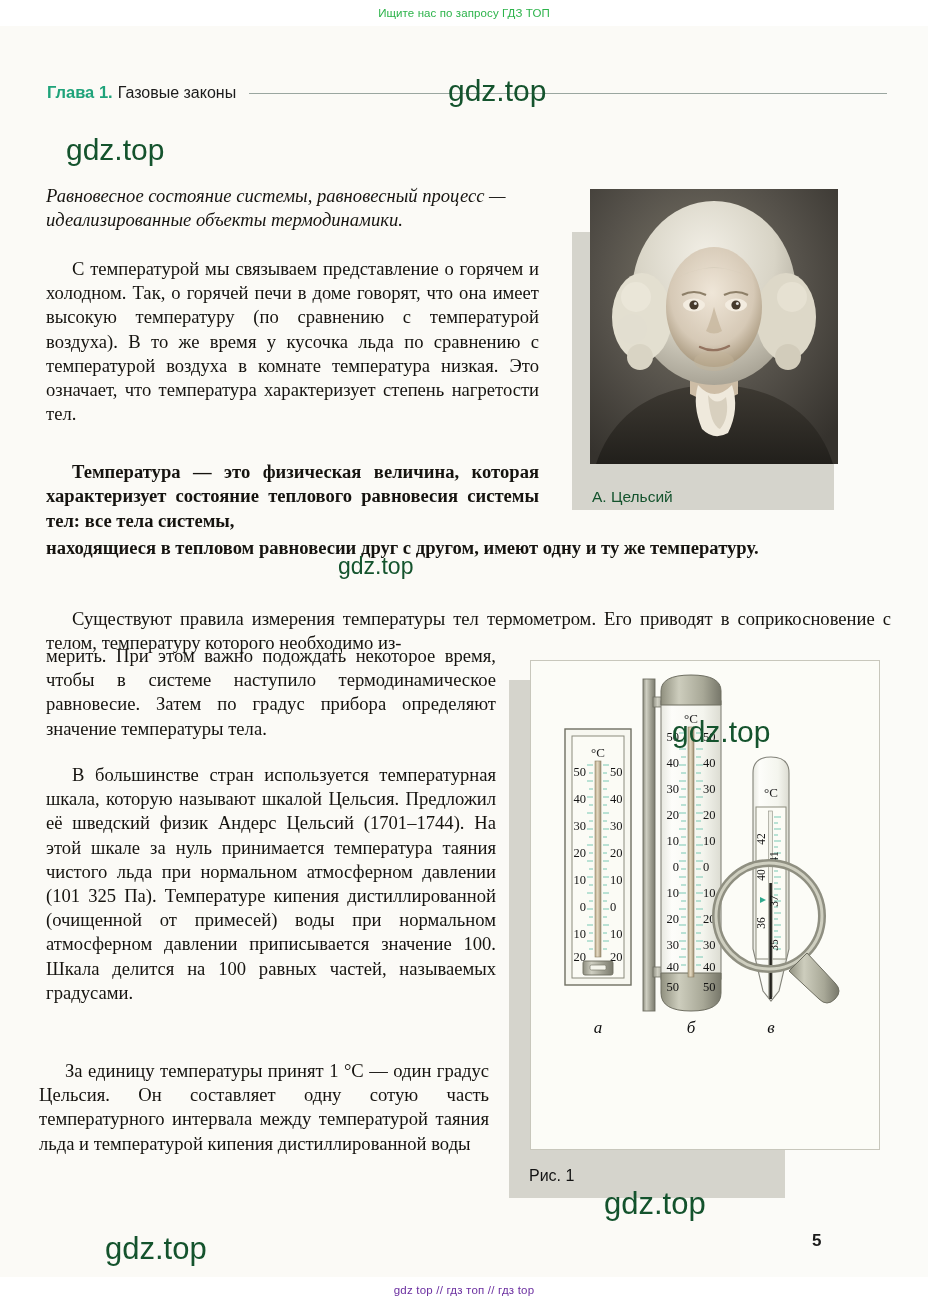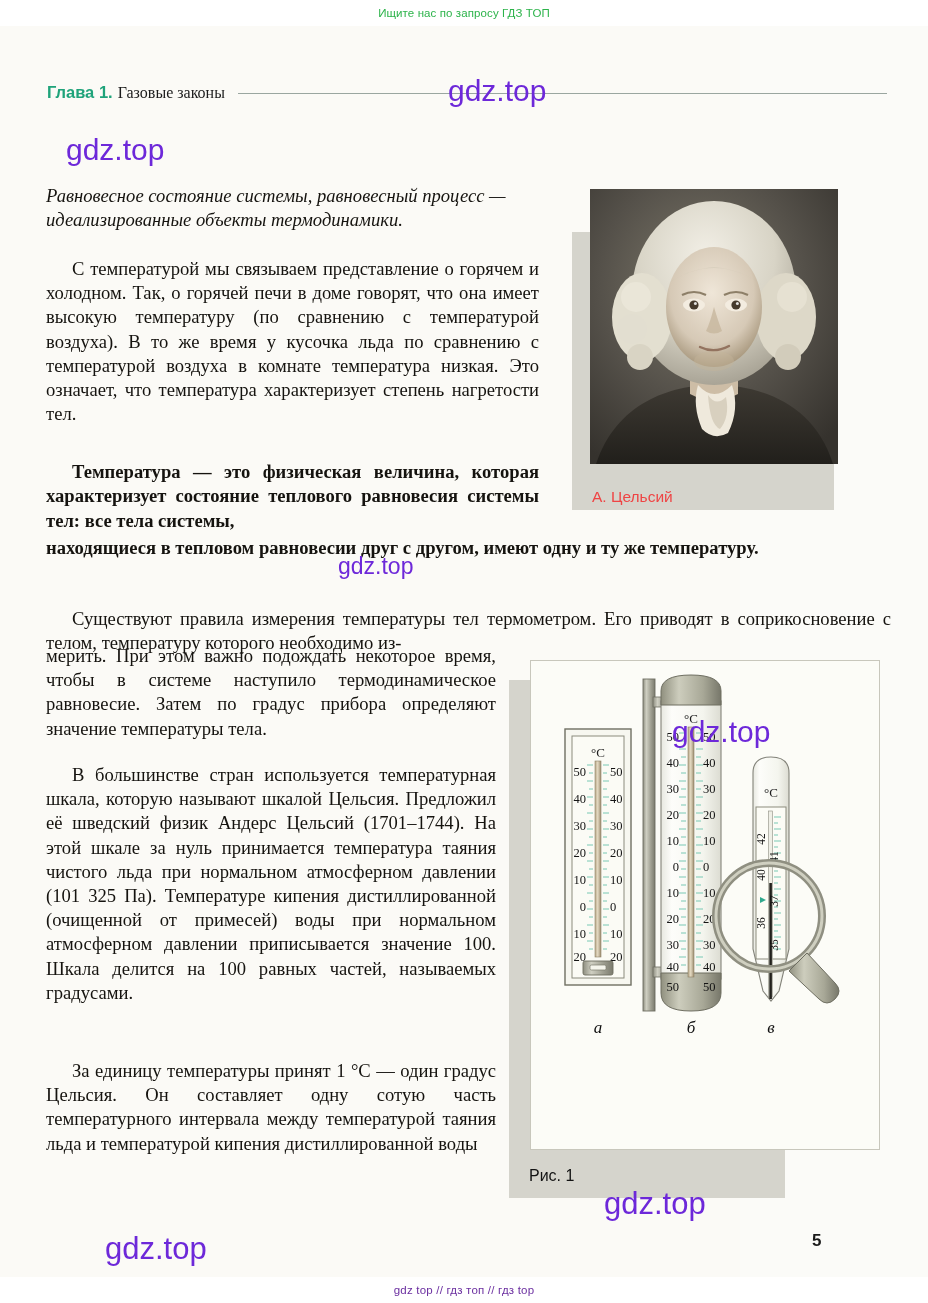--- a/index.html
+++ b/index.html
@@ -33,66 +33,66 @@
   .runhead {
     position:absolute; left:47px; top:57px; width:840px;
     display:flex; align-items:baseline;
   }
   .runhead-chapter {
     font-family:"Liberation Sans", sans-serif;
     font-weight:bold; font-size:16.5px; color:#1fa37a;
     white-space:nowrap;
   }
   .runhead-title {
-    font-family:Liberation Serif, serif;
+    font-family:Liberation Sans, sans-serif;
     font-size:16px; color:#1b1b1b; margin-left:5px; white-space:nowrap;
   }
   .runhead-rule {
     flex:1 1 auto; height:1px; background:#9aa6a0; margin-left:13px;
     position:relative; top:-4px;
   }
 
   
   .wm {
     position:absolute;
     font-family:"Liberation Sans", sans-serif;
-    color:#6d28d9; white-space:nowrap; pointer-events:none;
+    color:#14532d; white-space:nowrap; pointer-events:none;
   }
   .wm-1 { left:66px;  top:107px; font-size:30px; }
   .wm-2 { left:448px; top:48px;  font-size:30px; }
   .wm-3 { left:338px; top:527px; font-size:23px; }
   .wm-4 { left:672px; top:689px; font-size:30px; }
   .wm-5 { left:604px; top:1160px;font-size:31px; }
   .wm-6 { left:105px; top:1205px;font-size:31px; }
 
   
   .blk { position:absolute; color:#15130f; }
   .blk-lede   { left:46px; top:158px;  width:493px; font-size:18.6px; line-height:1.30; font-style:italic; }
   .blk-p1     { left:46px; top:231px;  width:493px; font-size:18.6px; line-height:1.302; text-align:justify; text-indent:26px; }
   .blk-def1   { left:46px; top:434px;  width:493px; font-size:18.6px; line-height:1.305; font-weight:bold; text-align:justify; text-indent:26px; }
   .blk-def2   { left:46px; top:510px;  width:845px; font-size:18.6px; line-height:1.305; font-weight:bold; text-align:justify; }
   .blk-p2a    { left:46px; top:563px;  width:845px; font-size:18.6px; line-height:1.302; text-align:justify; text-indent:26px;margin-top:18px; }
   .blk-p2b    { left:46px; top:618px;  width:450px; font-size:18.6px; line-height:1.302; text-align:justify; }
   .blk-p3     { left:46px; top:737px;  width:450px; font-size:18.6px; line-height:1.302; text-align:justify; text-indent:26px; }
-  .blk-p4     { left:46px; top:1033px; width:450px; font-size:18.6px; line-height:1.302; text-align:justify; text-indent:26px; }
+  .blk-p4     { left:39px; top:1033px; width:450px; font-size:18.6px; line-height:1.302; text-align:justify; text-indent:26px; }
 
   
   .portrait-shadow {
     position:absolute; left:572px; top:206px; width:262px; height:278px;
     background:#d5d4cc;
   }
   .portrait-frame {
     position:absolute; left:590px; top:163px; width:248px; height:275px;
     background:#4a463d; overflow:hidden;
   }
   .portrait-art { position:absolute; inset:0; }
   .portrait-caption {
     position:absolute; left:592px; top:462px;
     font-family:"Liberation Sans", sans-serif;
-    font-size:15.5px; color:#ef4444;
+    font-size:15.5px; color:#14532d;
   }
 
   
   .fig-shadow {
     position:absolute; left:509px; top:654px; width:276px; height:518px;
     background:#d5d4cc;
   }
   .fig-frame {
     position:absolute; left:530px; top:634px; width:350px; height:490px;
     background:#fcfcf7; border:1px solid #c8c7bc;

